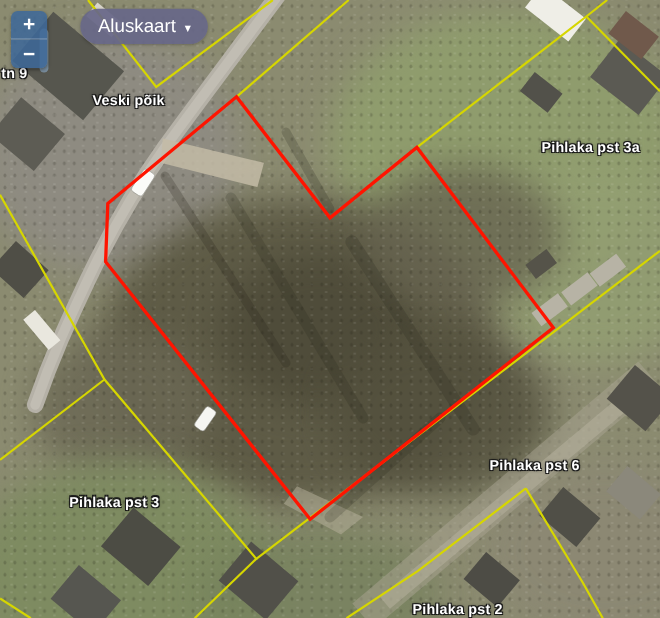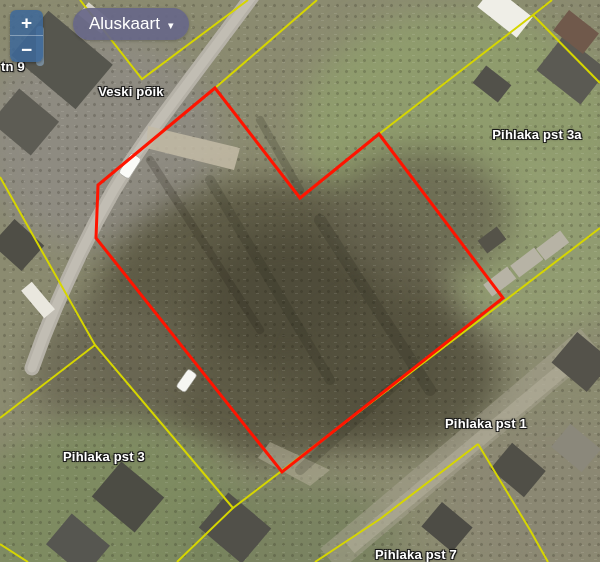--- a/index.html
+++ b/index.html
@@ -135,25 +135,25 @@
         <polyline points="478,444 380,519 315,562" fill="none" stroke="#d6d600" stroke-width="2"></polyline>
         <polyline points="478,444 530,530 548,562" fill="none" stroke="#d6d600" stroke-width="2"></polyline>
         <polyline points="0,544 28,562" fill="none" stroke="#d6d600" stroke-width="2"></polyline>
       </g>
 
     <polygon id="parcel-outline" fill="none" stroke-width="3" stroke-linejoin="miter" points="215,88 300,198 379,134 503,298 282,472 96,238 98,185" stroke="#ff1400"></polygon>
   </svg>
 
   <div class="labels">
       <div class="map-label anchor-left" style="left: -14px; top: 59px;">ki tn 9</div>
-      <div class="map-label" style="left: 131px; top: 91px;">Veski põik</div>
+      <div class="map-label" style="left: 117px; top: 91px;">Veski põik</div>
       <div class="map-label" style="left: 537px; top: 134px;">Pihlaka pst 3a</div>
       <div class="map-label" style="left: 104px; top: 456px;">Pihlaka pst 3</div>
-      <div class="map-label" style="left: 486px; top: 423px;">Pihlaka pst 1</div>
-      <div class="map-label" style="left: 416px; top: 554px;">Pihlaka pst 7</div>
+      <div class="map-label" style="left: 486px; top: 423px;">Pihlaka pst 6</div>
+      <div class="map-label" style="left: 416px; top: 554px;">Pihlaka pst 2</div>
     </div>
 
   <div class="zoom-slider"></div>
   <div class="zoom-ctrl">
     <button class="zoom-btn in">+</button>
     <button class="zoom-btn out">−</button>
   </div>
   <button class="basemap-btn">
     <span>Aluskaart</span>
     <span class="caret">▾</span>

